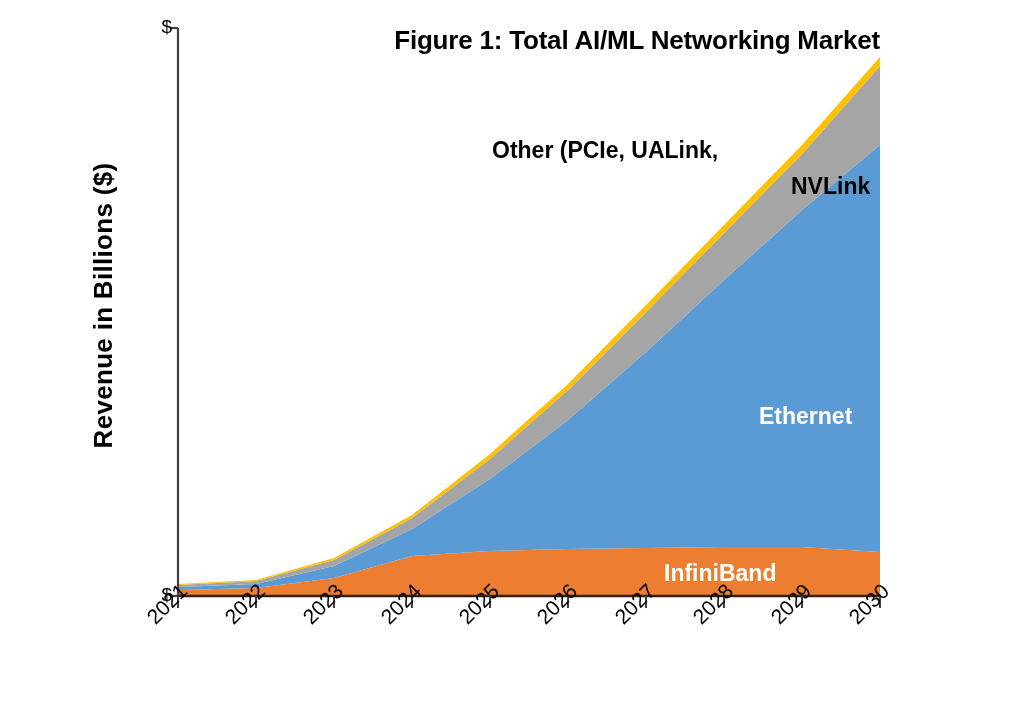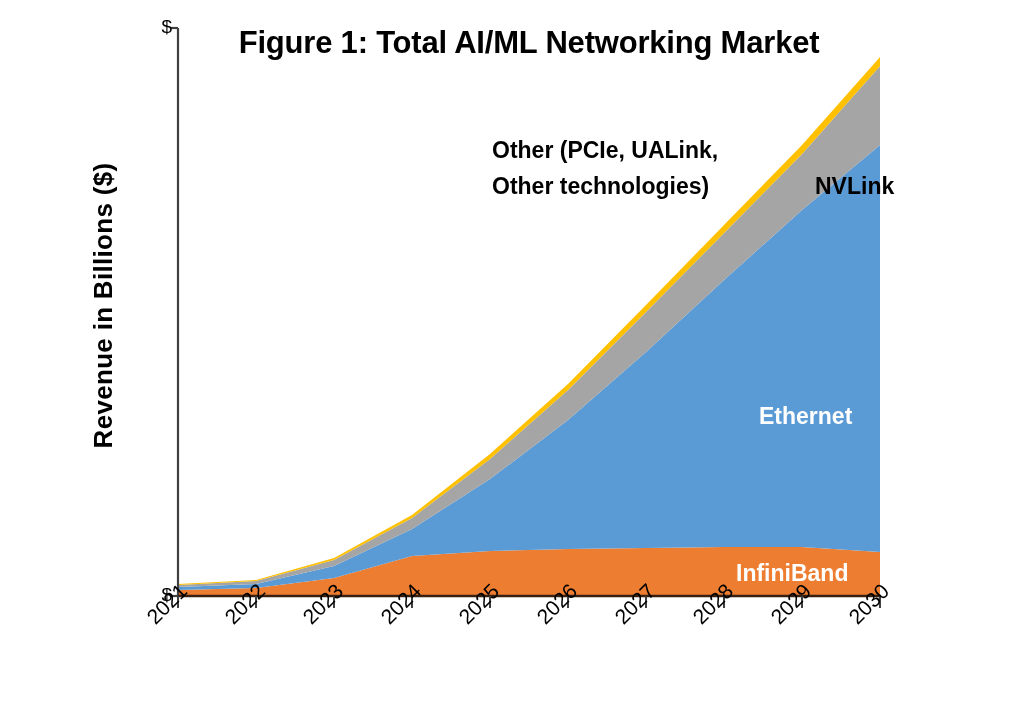--- a/index.html
+++ b/index.html
@@ -29,22 +29,22 @@
     width: 1024px;
     height: 707px;
   }
 
   
   .chart-title {
     position: absolute;
     left: 178px;
     top: 25px;
     width: 702px;
-    text-align: center;
-    font-size: 31px;
+    text-align: right;
+    font-size: 26px;
     font-weight: bold;
     letter-spacing: -0.2px;
     white-space: nowrap;
   }
 
   
   .y-axis-title {
     position: absolute;
     left: -62px;
     top: 290px;
@@ -90,33 +90,33 @@
     white-space: nowrap;
   }
   .annot-other {
     left: 492px;
     top: 132px;
     font-size: 23px;
     line-height: 36px;
     color: #000000;
   }
   .annot-nvlink {
-    left: 815px;
+    left: 791px;
     top: 173px;
     font-size: 23px;
     color: #000000;
   }
   .annot-ethernet {
     left: 759px;
     top: 403px;
     font-size: 23px;
     color: #ffffff;
   }
   .annot-infiniband {
-    left: 736px;
+    left: 664px;
     top: 560px;
     font-size: 23px;
     color: #ffffff;
   }
   .annot-source {
     left: 401px;
     top: 548px;
     font-size: 34px;
     font-weight: normal;
     color: #000000;
@@ -242,21 +242,20 @@
   <div class="x-tick-label" style="left:376px;">2024</div>
   <div class="x-tick-label" style="left:454px;">2025</div>
   <div class="x-tick-label" style="left:532px;">2026</div>
   <div class="x-tick-label" style="left:610px;">2027</div>
   <div class="x-tick-label" style="left:688px;">2028</div>
   <div class="x-tick-label" style="left:766px;">2029</div>
   <div class="x-tick-label" style="left:844px;">2030</div>
 
   <div class="annot annot-other">
     <div>Other (PCIe, UALink,</div>
-    <div>Other technologies)</div>
   </div>
 
   <div class="annot annot-nvlink">NVLink</div>
 
   <div class="annot annot-ethernet">Ethernet</div>
 
   <div class="annot annot-infiniband">InfiniBand</div>
 
 
 </div>

